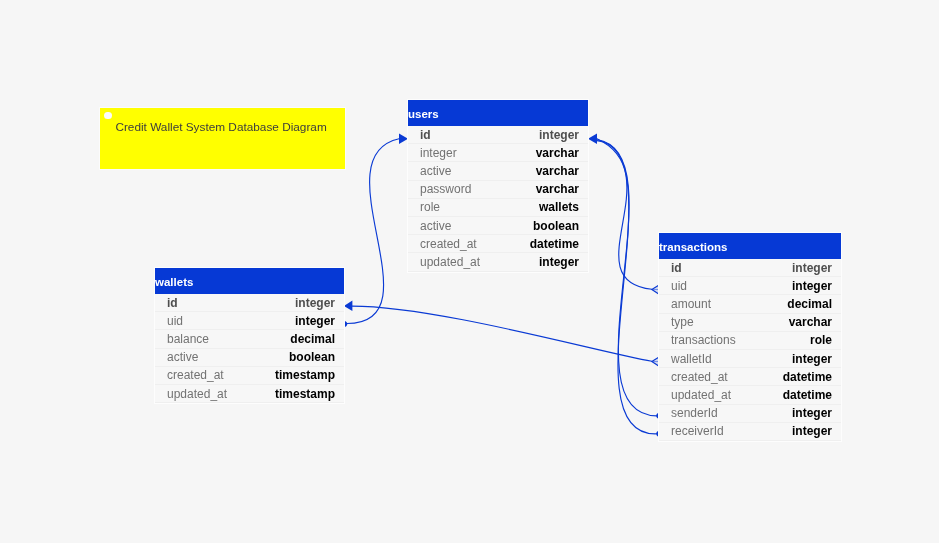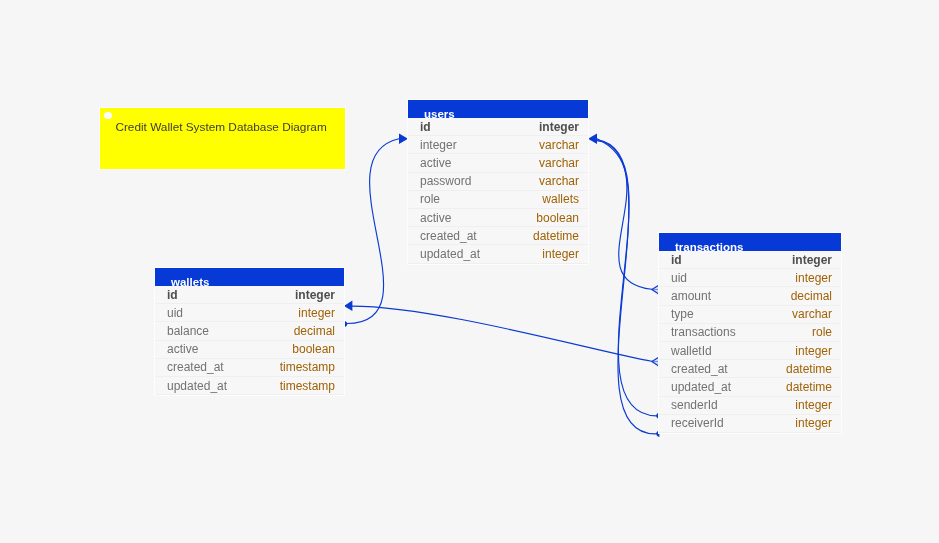--- a/index.html
+++ b/index.html
@@ -11,27 +11,27 @@
          filter:opacity(100%);}
 
   svg.links{position:absolute;left:0;top:0;width:939px;height:543px;overflow:visible;pointer-events:none;}
 
   .note{position:absolute;background:#ffff00;box-shadow:0 0 0 1px #fbfbfb;}
   .note .dot{position:absolute;left:4.1px;top:4.3px;width:7.7px;height:7.7px;border-radius:50%;background:#fbfbfb;}
   .note .txt{position:absolute;left:15.4px;top:10.3px;font-size:11.8px;color:#3d3d3d;white-space:nowrap;line-height:18px;}
 
   .table{position:absolute;box-shadow:0 0 0 1px #fdfdfd;}
   .thead{background:#0639d5;color:#fff;font-weight:bold;font-size:11.5px;
-         height:18px;line-height:28px;padding-left:16px;box-sizing:border-box;}
+         height:26px;line-height:28px;padding-left:0;box-sizing:border-box;}
   .rows{background:#f7f7f7;}
   .row{display:flex;justify-content:space-between;align-items:center;
        height:18.2px;font-size:12px;box-sizing:border-box;
        padding:0 9px 0 12px;
        border-bottom:1px solid #efefef;color:#727272;gap:21px;}
-  .row .ty{color:#a16207;}
+  .row .ty{color:#000000;font-weight:bold;}
   .row.pk{color:#4e4e4e;font-weight:bold;}
   .row.pk .ty{color:#4e4e4e;font-weight:bold;}
   .row:last-child{border-bottom:1px solid #efefef;}
 </style>
 </head>
 <body>
 
 <div id="canvas">
 
   <svg class="links" viewBox="0 0 939 543">

